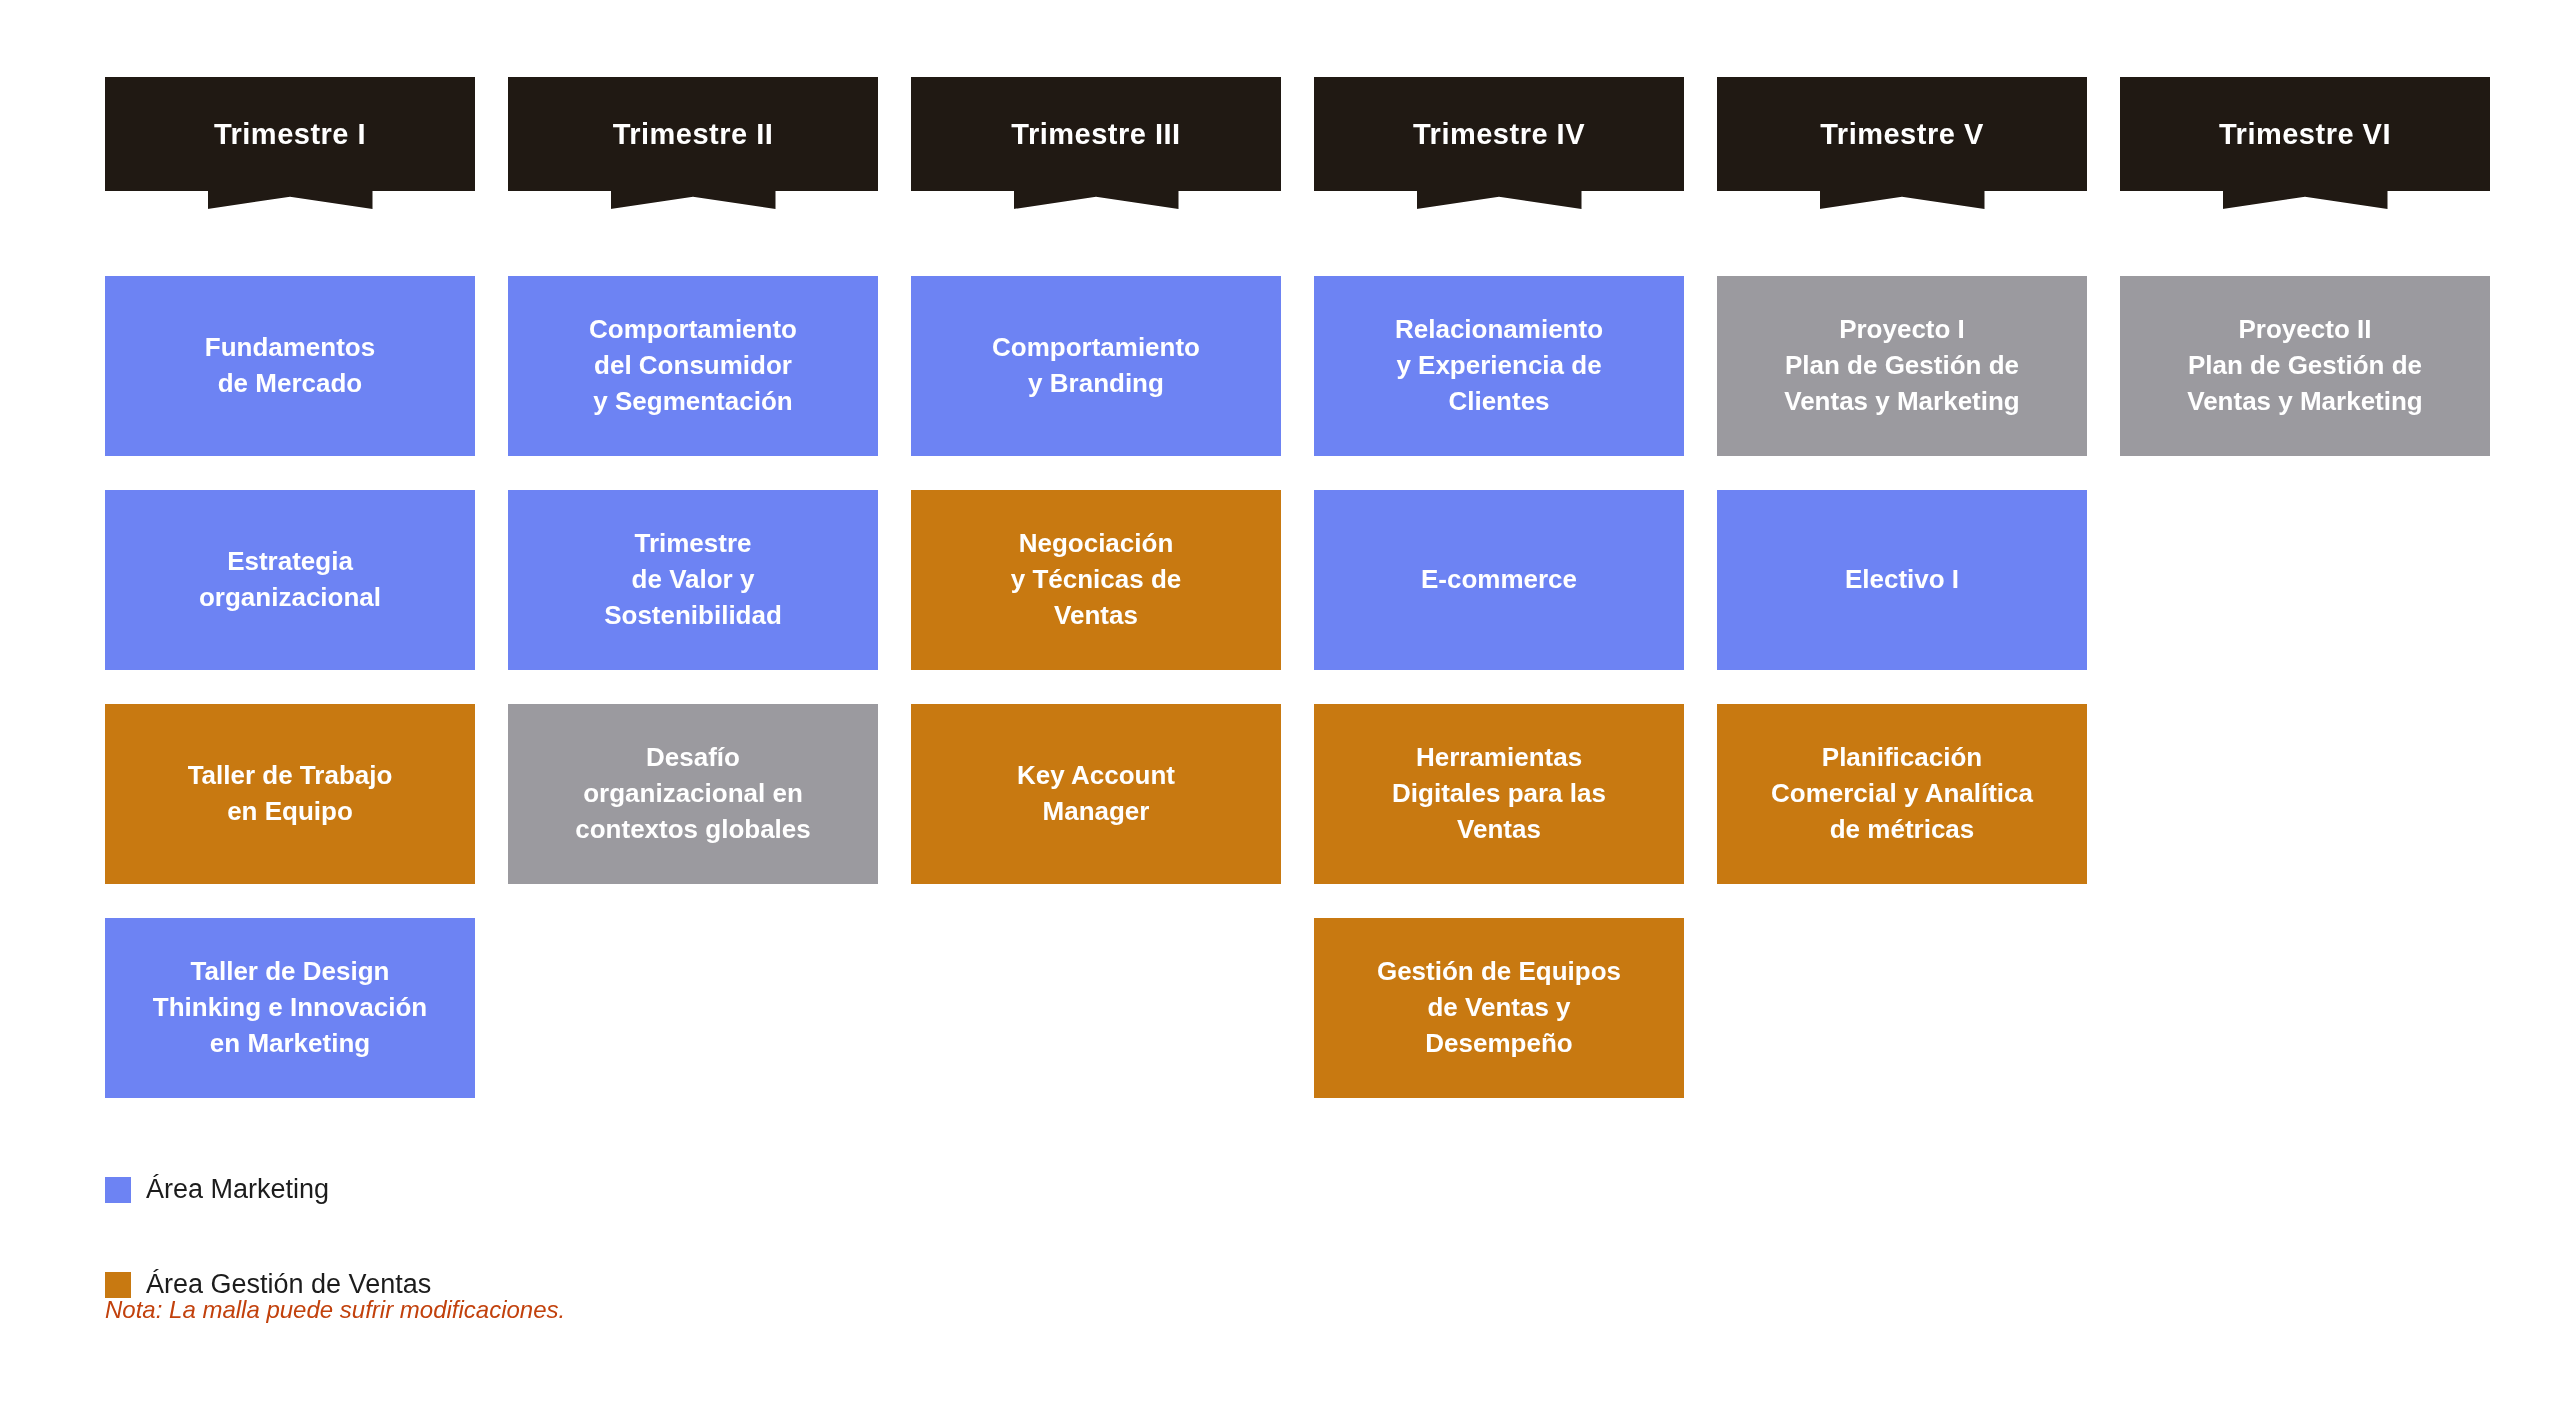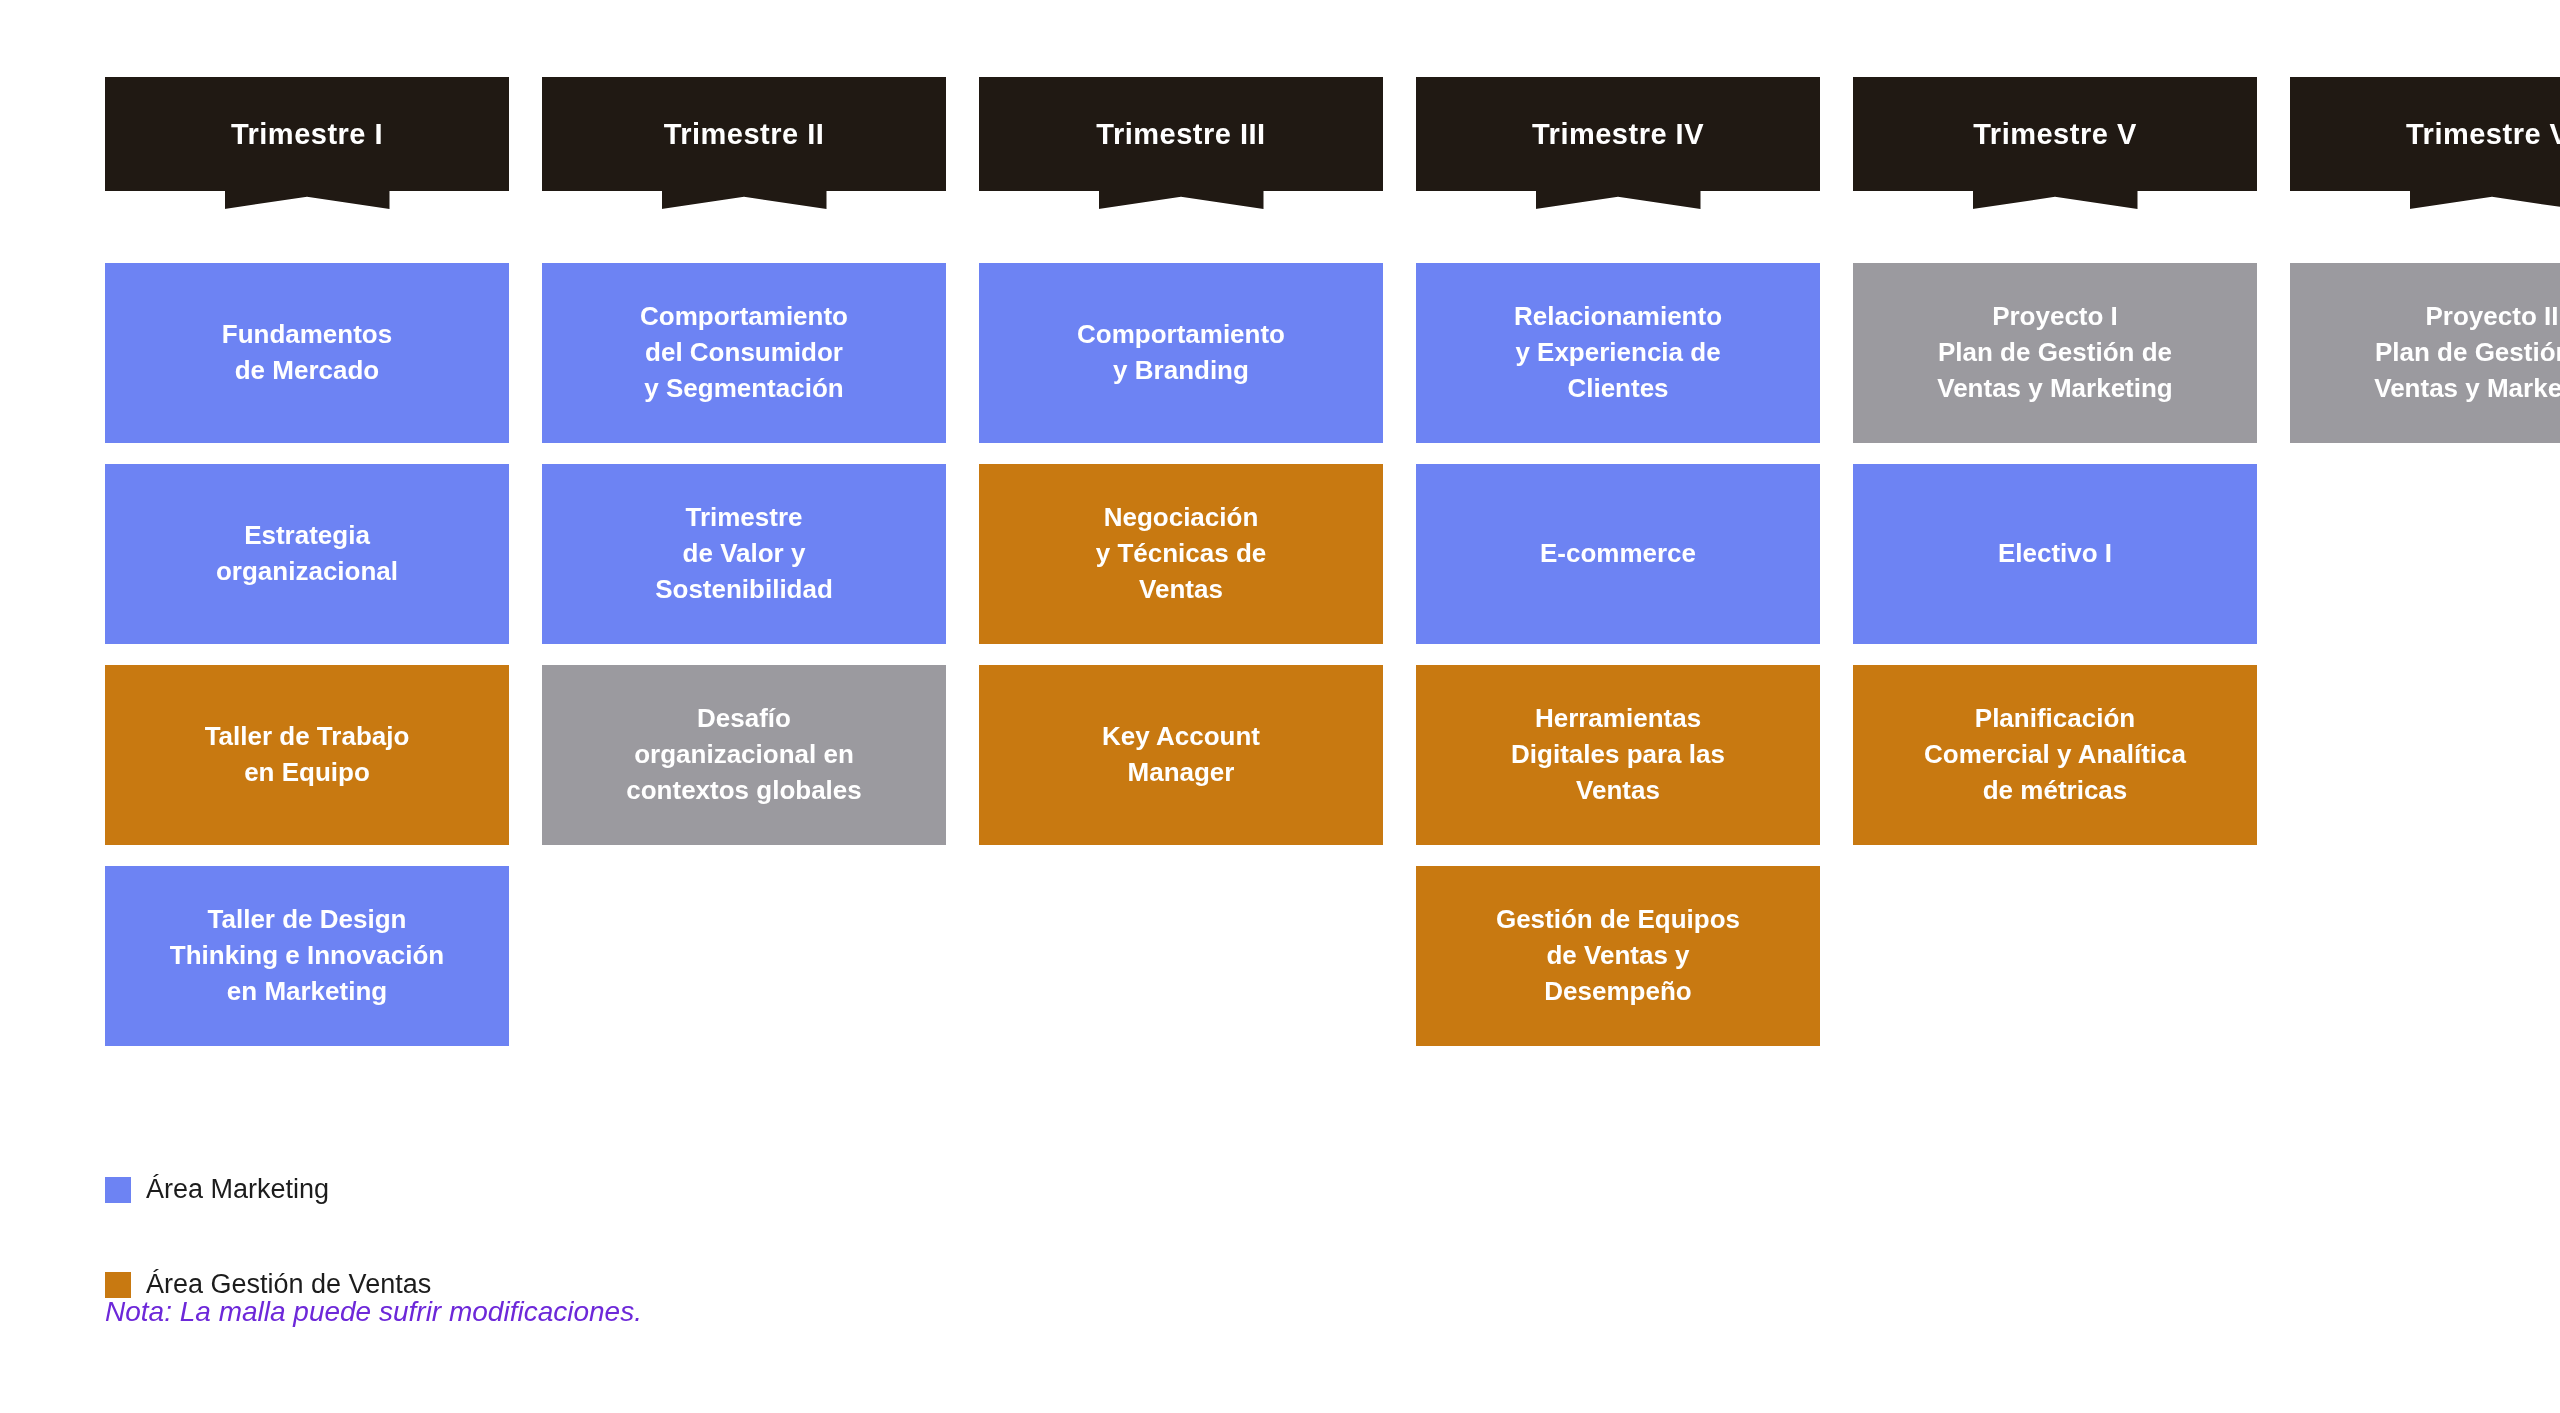--- a/index.html
+++ b/index.html
@@ -21,22 +21,22 @@
     position: absolute;
     left: 105px;
     top: 77px;
     display: flex;
     gap: 33px;
   }
 
   .column {
     display: flex;
     flex-direction: column;
-    gap: 21px;
-    width: 404px;
+    gap: 34px;
+    width: 370px;
   }
 
   .col-header {
     display: flex;
     flex-direction: column;
     align-items: center;
     margin-bottom: 33px;
   }
 
   .header-rect {
@@ -103,23 +103,23 @@
 
   .legend-label {
     font-size: 27px;
     color: #1c1c1c;
   }
 
   .note {
     position: absolute;
     left: 105px;
     top: 1296px;
-    font-size: 28px;
+    font-size: 24px;
     font-style: italic;
-    color: #6d28d9;
+    color: #c2410c;
   }
 </style>
 </head>
 <body>
 
 <div class="page">
   <div class="columns-row">
       <div class="column">
         <div class="col-header">
           <div class="header-rect">Trimestre I</div>

